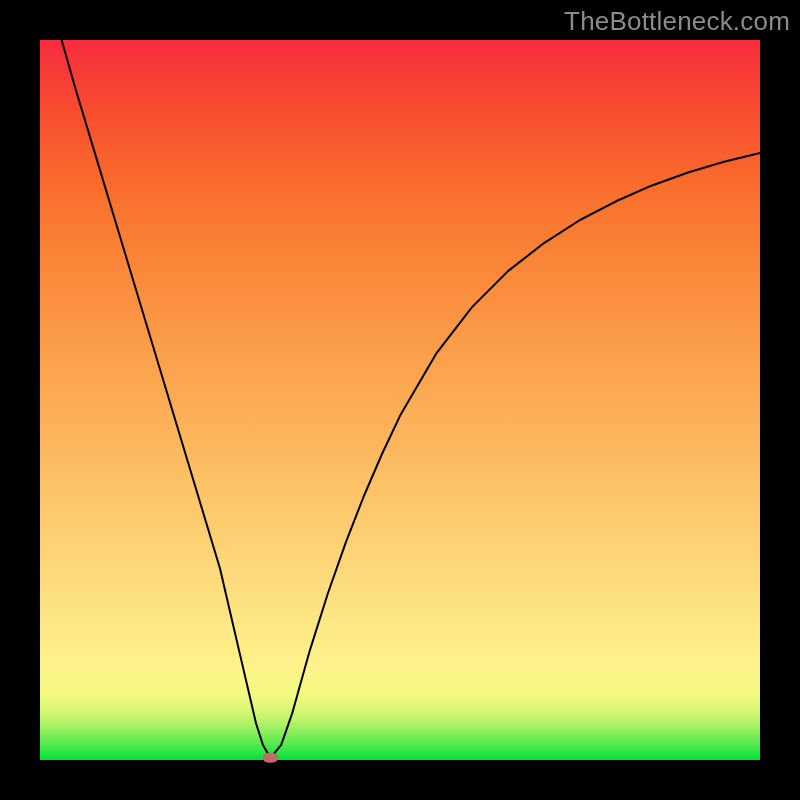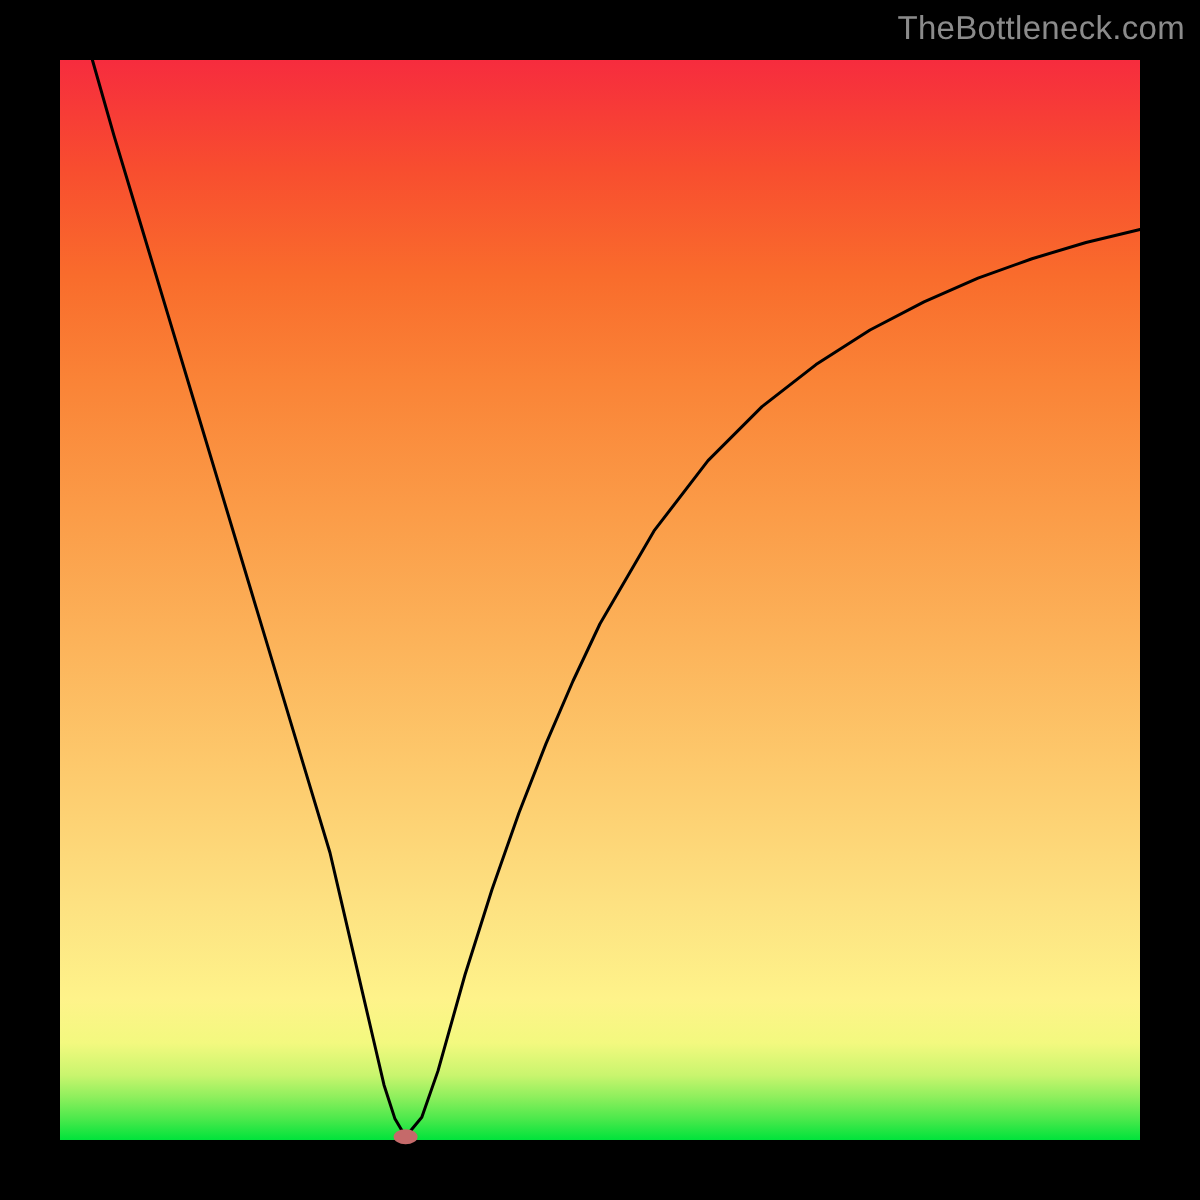--- a/index.html
+++ b/index.html
@@ -59,21 +59,21 @@
   }
   .marker {
     fill: #c56a6a;
     stroke: none;
   }
   .watermark {
     position: absolute;
     top: 6px;
     right: 10px;
     color: #8b8b8b;
-    font-size: 22px;
+    font-size: 26px;
     font-weight: 500;
     letter-spacing: 0.2px;
     text-align: center;
   }
   
 </style>
 </head>
 <body>
 
 <div class="frame">

